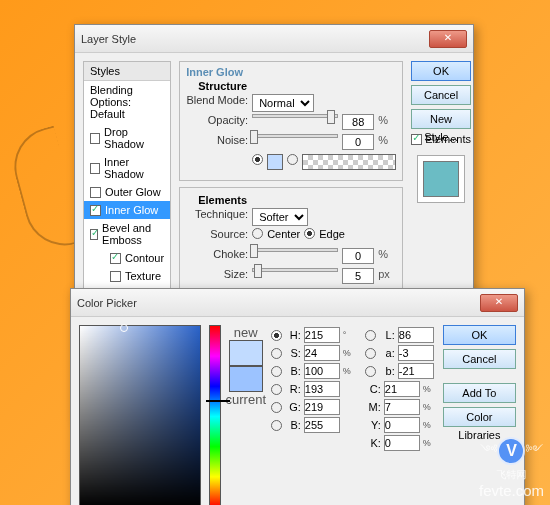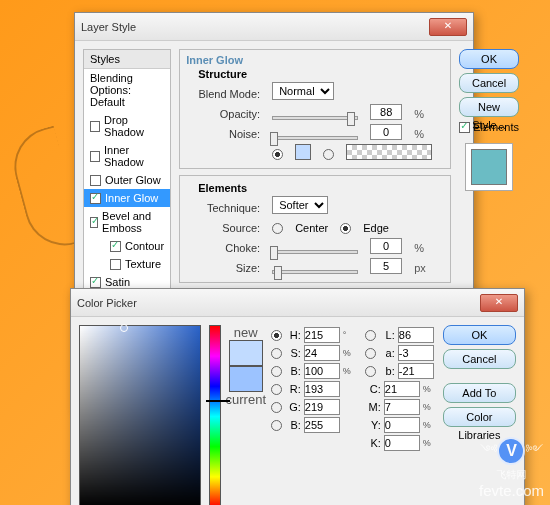--- a/index.html
+++ b/index.html
@@ -12,31 +12,31 @@
 .body{display:flex;padding:8px;gap:8px}
 .styleslist{width:118px;border:1px solid #bbb;background:#fff}
 .slhdr{background:#e8e8e8;padding:3px 6px;border-bottom:1px solid #ccc}
 .slitem{padding:3px 6px;display:flex;gap:4px;align-items:center}
 .slitem.sub{padding-left:26px}
 .slitem.sel{background:#3399ff;color:#fff}
 .center{flex:1}
 .group{border:1px solid #bbb;margin-bottom:6px;padding:4px 6px 6px}
 .grouplbl{color:#5b8eb5;font-weight:bold;margin-bottom:2px}
 .subhdr{font-weight:bold;margin:2px 12px}
-.row{display:flex;align-items:flex-end;gap:12px;margin:2px 12px;height:18px}
+.row{display:flex;align-items:flex-start;gap:4px;margin:2px 0;height:18px}
 .rlabel{width:62px;text-align:right;color:#333}
 .slider{flex:0 0 86px;height:4px;background:#ddd;border:1px solid #999;position:relative}
 .thumb{position:absolute;top:-5px;width:8px;height:14px;background:#eee;border:1px solid #777}
 .numbox{width:32px;height:16px;border:1px solid #888;background:#fff;text-align:center;line-height:14px}
 .unit{width:18px;color:#555}
 select{height:18px;border:1px solid #888;background:#fff;padding:0 2px}
 .swatch{width:16px;height:16px;border:1px solid #666}
 .gradbar{flex:1;height:16px;border:1px solid #666;background:repeating-conic-gradient(#ccc 0 25%,#fff 0 50%) 0 0/10px 10px}
 .right{width:86px;display:flex;flex-direction:column;gap:4px;align-items:stretch}
-.btn{height:20px;border:1px solid #7a9;background:linear-gradient(#eef6ff,#cde3f7);border-radius:8px;text-align:center;line-height:18px}
+.btn{height:20px;border:1px solid #7a9;background:linear-gradient(#eef6ff,#cde3f7);border-radius:0;text-align:center;line-height:18px}
 .btn.primary{border-color:#3b7dd8;background:linear-gradient(#d8ecff,#b3d6ff)}
 .chklbl{display:flex;gap:3px;align-items:center}
 .preview{width:48px;height:48px;border:1px solid #aaa;background:#fff;align-self:center;display:flex;align-items:center;justify-content:center;margin-top:6px}
 .previewsw{width:36px;height:36px;background:#6bbcc4;border:1px solid #777}
 .cp{left:70px;top:288px;width:455px}
 .cpbody{display:flex;padding:8px;gap:8px}
 .satval{width:183px;height:183px;background:linear-gradient(to top,#000,transparent),linear-gradient(to right,#fff,#2a62c8);border:1px solid #555;position:relative}
 .svmark{position:absolute;width:8px;height:8px;border:1px solid #fff;border-radius:50%}
 .huebar{width:16px;height:183px;background:linear-gradient(to bottom,#f00,#f0f,#00f,#0ff,#0f0,#ff0,#f00);border:1px solid #555;position:relative}
 .huemk{position:absolute;left:-4px;width:24px;height:2px;background:#000}
@@ -56,21 +56,21 @@
 .chk.on:after{content:"✓";position:absolute;top:-3px;left:0;color:#3b7;font-size:10px}
 .contourbox{width:28px;height:22px;border:1px solid #777;background:linear-gradient(135deg,#fff 49%,#777 51%)}
 .watermark{position:absolute;right:6px;bottom:6px;color:#fff;opacity:0.85;font-family:Arial;text-align:center}
 .wings{font-size:24px;display:flex;justify-content:center}
 .wm-v{background:#3b82f6;width:28px;height:28px;border-radius:50%;color:#fff;display:flex;align-items:center;justify-content:center;font-weight:bold;font-size:16px;border:2px solid #e0ebff}
 </style>
 </head>
 <body>
 <div class="curl"></div>
 
-<div class="win" style="left:74px;top:12px;width:400px">
+<div class="win" style="left:74px;top:24px;width:400px">
   <div class="titlebar">
     <span class="title">Layer Style</span>
     <div class="closebtn">✕</div>
   </div>
   <div class="body">
     <div class="styleslist">
       <div class="slhdr">Styles</div>
       <div class="slitem">
           <span>Blending Options: Default</span>
         </div>

